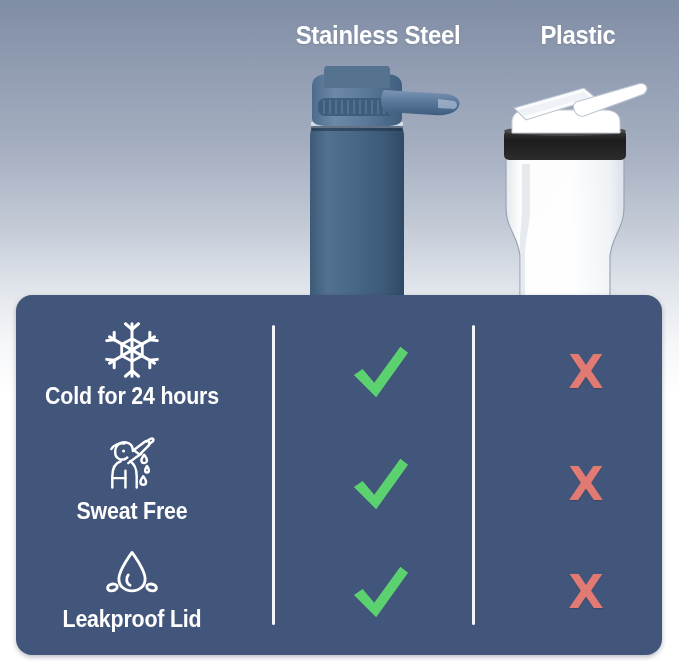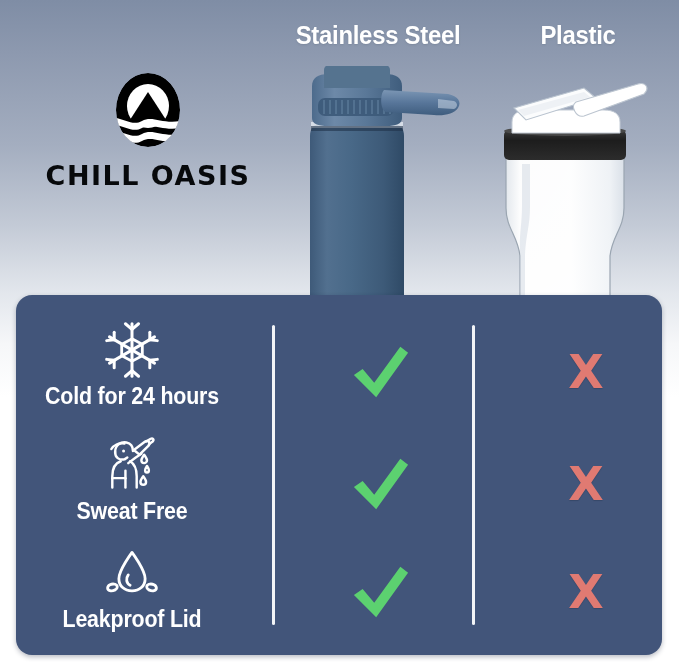--- a/index.html
+++ b/index.html
@@ -177,40 +177,20 @@
   }
 </style>
 </head>
 <body>
 
 <div id="stage">
 
   <div class="col-header" id="hdr-steel">Stainless Steel</div>
   <div class="col-header" id="hdr-plastic">Plastic</div>
 
-  <div id="brand">
-    <svg id="brand-mark" viewBox="0 0 72 80">
-      <defs>
-        <clipPath id="logoClip">
-          <ellipse cx="36" cy="40" rx="32" ry="37"></ellipse>
-        </clipPath>
-      </defs>
-      <g clip-path="url(#logoClip)">
-        <ellipse cx="36" cy="40" rx="32" ry="37" fill="#000000"></ellipse>
-
-        <ellipse cx="36" cy="36" rx="21" ry="22" fill="#ffffff"></ellipse>
-
-        <path d="M36 22 L58 56 L14 56 Z" fill="#000000"></path>
-
-        <path d="M-6 50 C 6 42, 18 58, 30 51 C 42 44, 54 58, 78 48 L78 55 C 54 65, 42 51, 30 58 C 18 65, 6 49, -6 57 Z" fill="#ffffff"></path>
-        <path d="M-6 63 C 6 55, 18 71, 30 64 C 42 57, 54 71, 78 61 L78 68 C 54 78, 42 64, 30 71 C 18 78, 6 62, -6 70 Z" fill="#ffffff"></path>
-      </g>
-    </svg>
-    <div id="brand-name">CHILL OASIS</div>
-  </div>
 
   <svg class="bottle" id="bottle-steel" viewBox="0 0 190 240">
     <defs>
       <linearGradient id="steelBody" x1="0" y1="0" x2="1" y2="0">
         <stop offset="0%" stop-color="#3e5a79"></stop>
         <stop offset="18%" stop-color="#52708f"></stop>
         <stop offset="45%" stop-color="#486887"></stop>
         <stop offset="78%" stop-color="#3d5a78"></stop>
         <stop offset="100%" stop-color="#2f4a66"></stop>
       </linearGradient>

